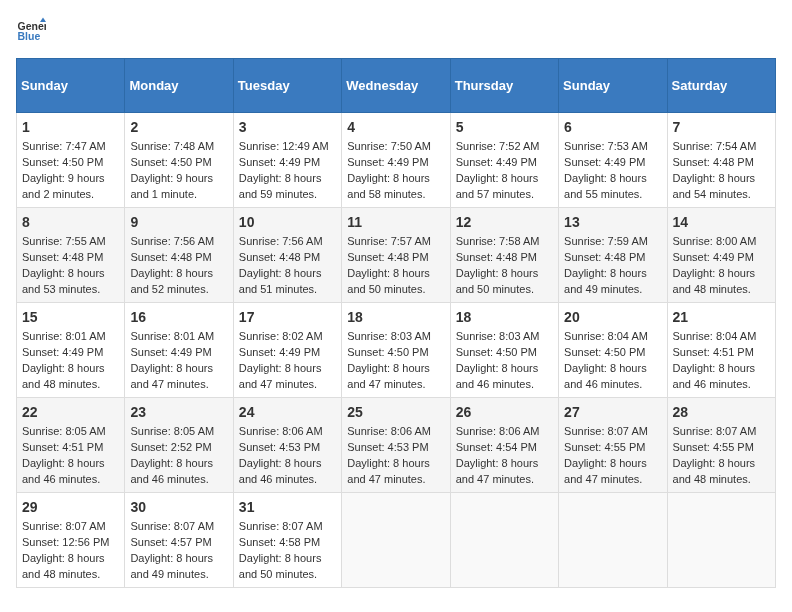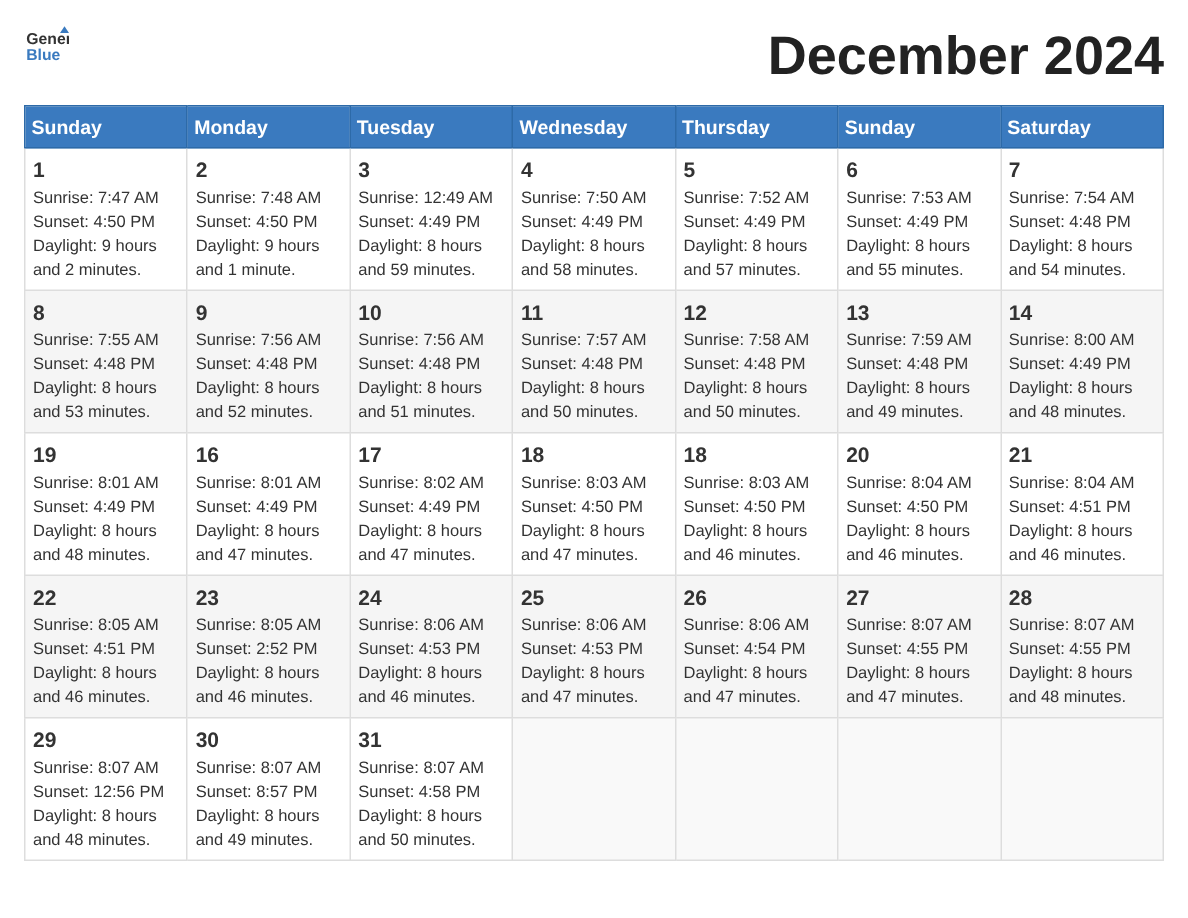--- a/index.html
+++ b/index.html
@@ -38,21 +38,21 @@
       color: #555;
     }
     .calendar-table {
       width: 100%;
       border-collapse: collapse;
       font-size: 11px;
     }
     .calendar-table th {
       background-color: #3a7abf;
       color: #fff;
-      padding: 6px 4px;
+      padding: 19px 4px;
       text-align: left;
       font-size: 13px;
       font-weight: bold;
       border: 1px solid #2d6aa8;
     }
     .calendar-table td {
       vertical-align: top;
       padding: 4px 5px;
       border: 1px solid #ddd;
       height: 80px;
@@ -79,21 +79,20 @@
 
 <div class="header-area">
   <div class="logo">
     <svg class="logo-icon" viewBox="0 0 40 40">
       <text x="2" y="18" font-size="14" font-weight="bold" fill="#333">General</text>
       <text x="2" y="32" font-size="14" font-weight="bold" fill="#3a7abf">Blue</text>
       <polygon points="32,8 40,8 36,2" fill="#3a7abf"></polygon>
     </svg>
   </div>
   <div class="title-area">
-    <div class="month-title">December 2024</div>
   </div>
 </div>
 
 <table class="calendar-table">
   <thead>
     <tr>
     <th>Sunday</th>
         <th>Monday</th>
         <th>Tuesday</th>
         <th>Wednesday</th>
@@ -186,21 +185,21 @@
         </td>
         <td>
           <span class="day-number">14</span>
           <span>Sunrise: 8:00 AM</span><br>
           <span>Sunset: 4:49 PM</span><br>
           <span>Daylight: 8 hours and 48 minutes.</span>
         </td>
       </tr>
       <tr>
         <td>
-          <span class="day-number">19</span>
+          <span class="day-number">15</span>
           <span>Sunrise: 8:01 AM</span><br>
           <span>Sunset: 4:49 PM</span><br>
           <span>Daylight: 8 hours and 48 minutes.</span>
         </td>
         <td>
           <span class="day-number">16</span>
           <span>Sunrise: 8:01 AM</span><br>
           <span>Sunset: 4:49 PM</span><br>
           <span>Daylight: 8 hours and 47 minutes.</span>
         </td>
@@ -282,21 +281,21 @@
       <tr>
         <td>
           <span class="day-number">29</span>
           <span>Sunrise: 8:07 AM</span><br>
           <span>Sunset: 12:56 PM</span><br>
           <span>Daylight: 8 hours and 48 minutes.</span>
         </td>
         <td>
           <span class="day-number">30</span>
           <span>Sunrise: 8:07 AM</span><br>
-          <span>Sunset: 8:57 PM</span><br>
+          <span>Sunset: 4:57 PM</span><br>
           <span>Daylight: 8 hours and 49 minutes.</span>
         </td>
         <td>
           <span class="day-number">31</span>
           <span>Sunrise: 8:07 AM</span><br>
           <span>Sunset: 4:58 PM</span><br>
           <span>Daylight: 8 hours and 50 minutes.</span>
         </td>
         <td class="empty-cell"></td>
         <td class="empty-cell"></td>

